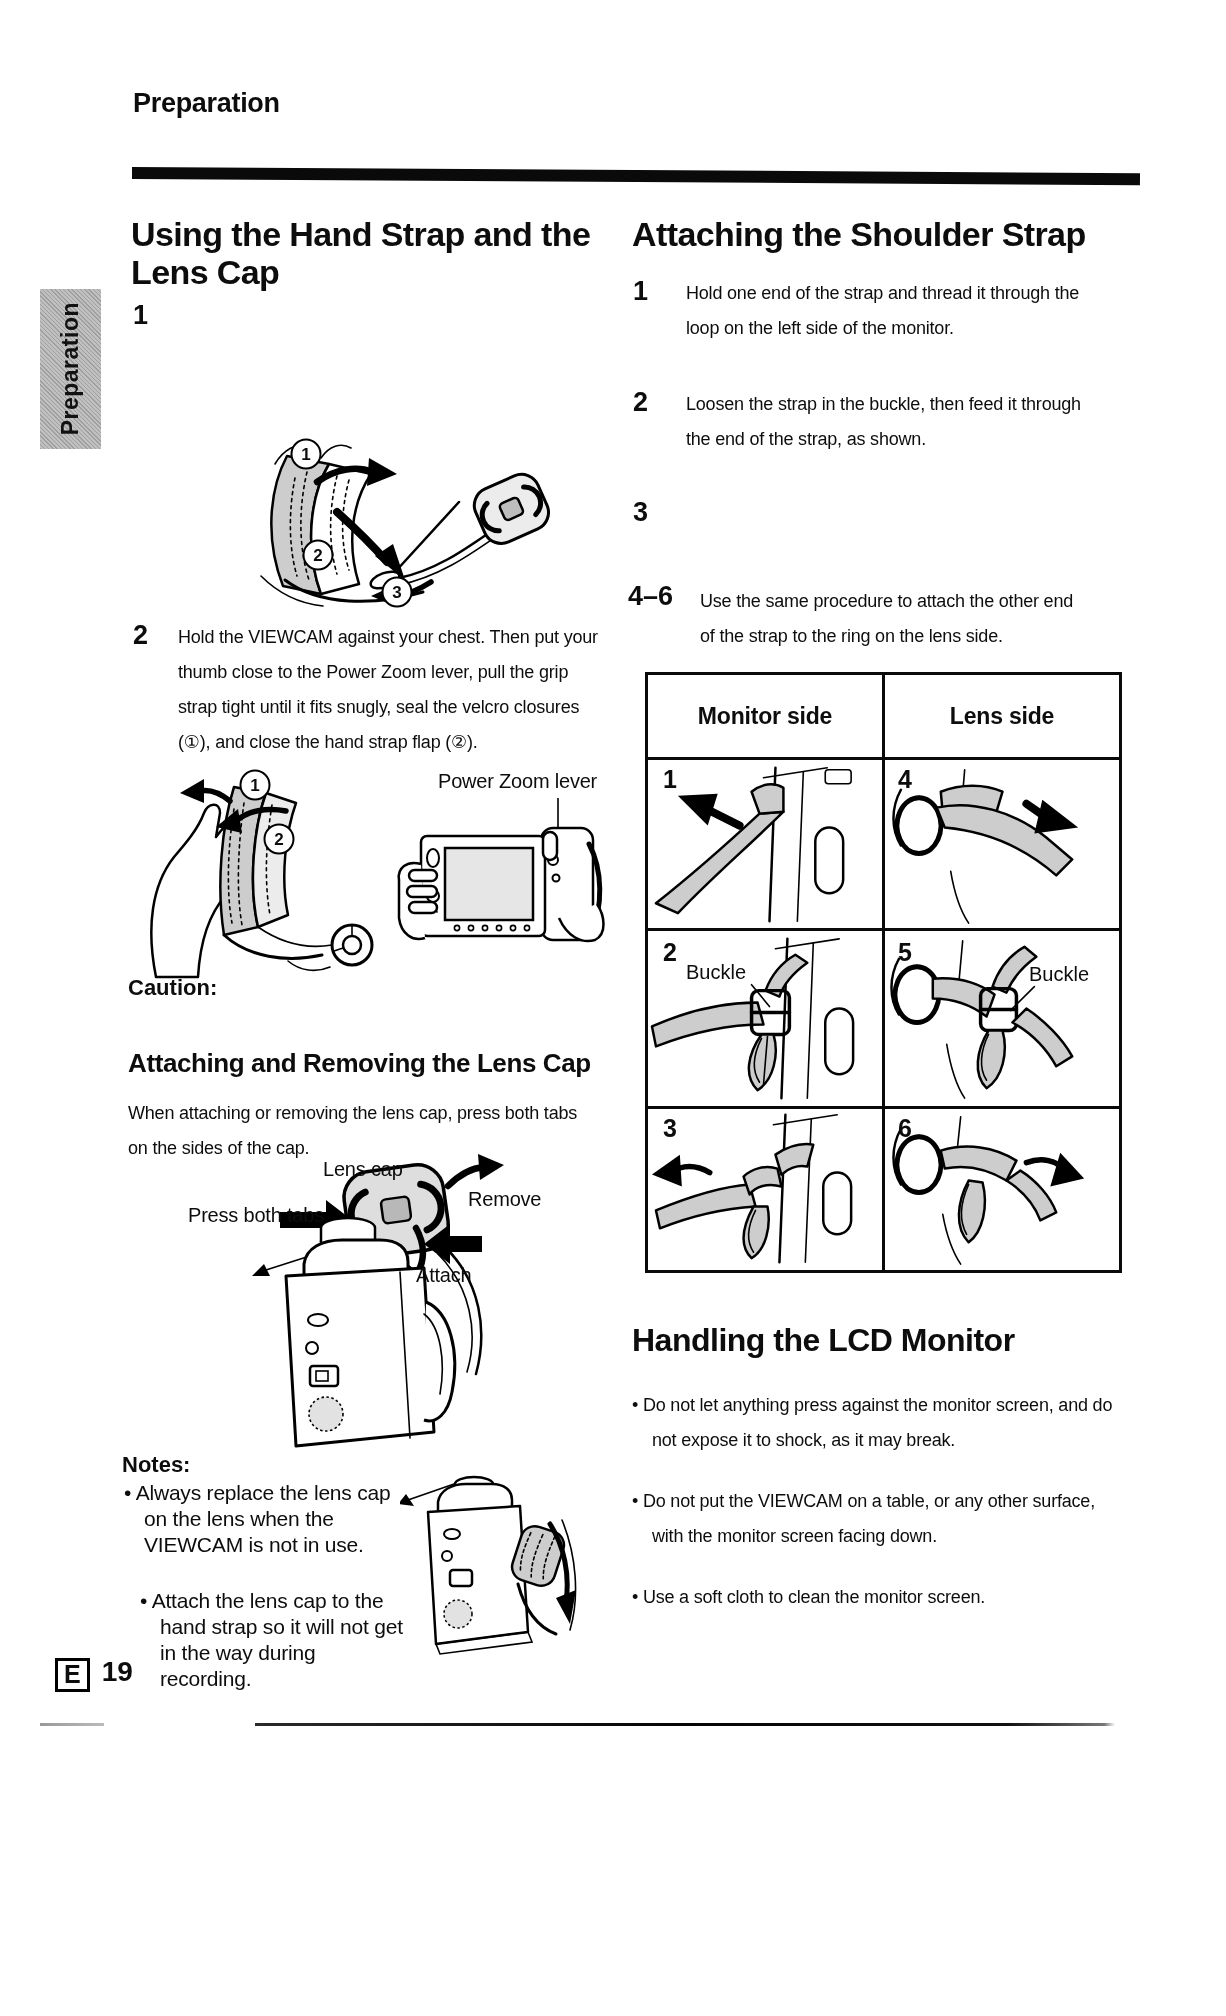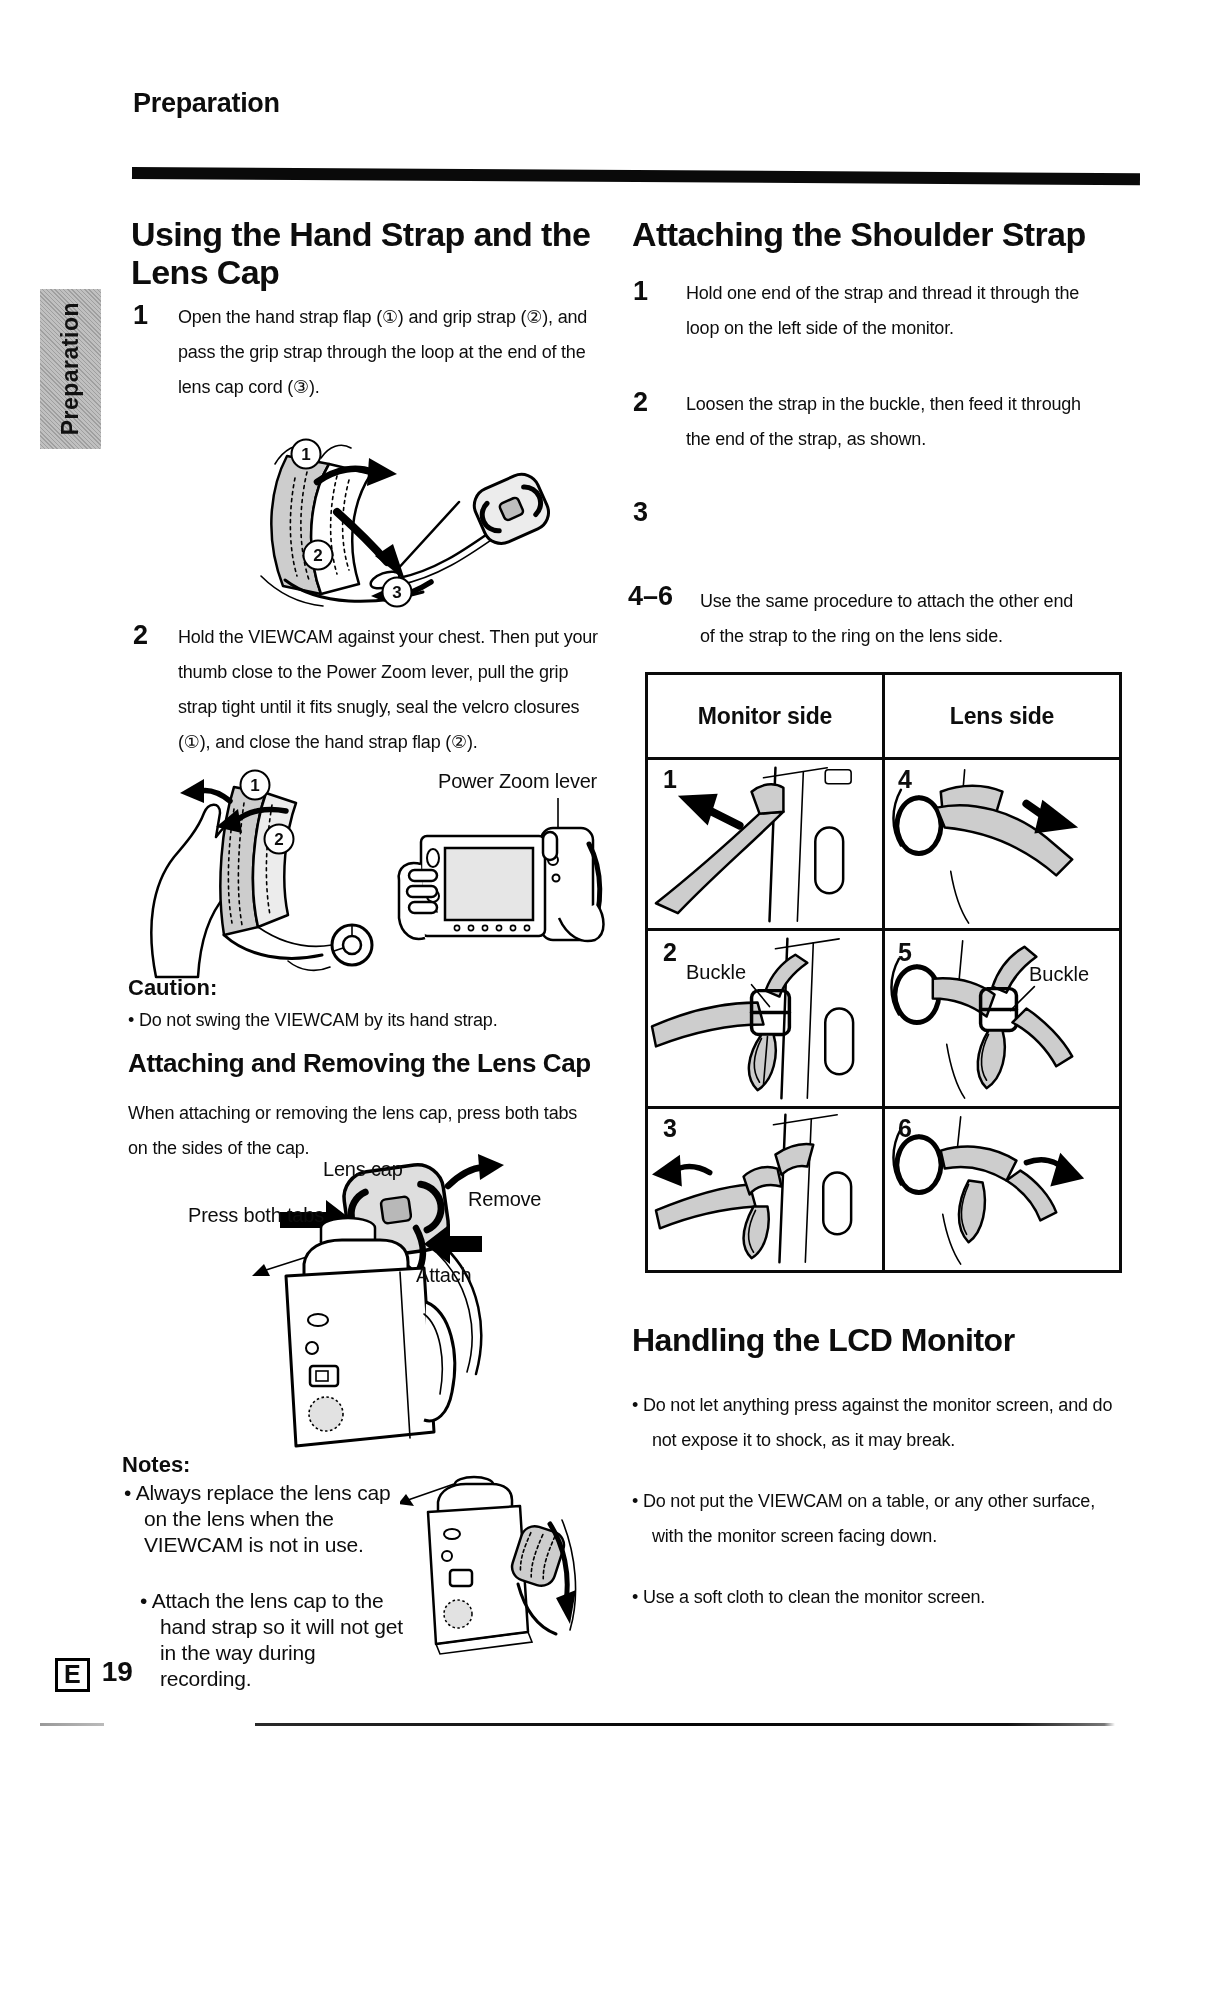--- a/index.html
+++ b/index.html
@@ -53,21 +53,20 @@
   <div class="abs hdr" style="left:133px;top:88px;">Preparation</div>
   <div class="abs rule" style="left:132px;top:167px;width:1008px;height:12px;"></div>
 
   <div class="abs sidebar" style="left:40px;top:289px;width:61px;height:160px;">
     <span>Preparation</span>
   </div>
 
   <div class="abs sect-title" style="left:131px;top:215px;width:470px;">Using the Hand Strap and the Lens Cap</div>
 
   <div class="abs stepnum" style="left:133px;top:300px;">1</div>
-  <div class="abs body-t" style="left:178px;top:300px;width:420px;">Open the hand strap flap (①) and grip strap (②), and pass the grip strap through the loop at the end of the lens cap cord (③).</div>
 
   <div class="abs" style="left:225px;top:428px;width:335px;height:190px;">
     <svg width="335" height="190" viewBox="0 0 335 190">
       <path class="lt" d="M50,36 C58,22 72,14 84,18"></path>
       <path class="lt" d="M96,30 C104,18 116,14 126,20"></path>
       <path class="strap" d="M62,28 C44,62 40,112 58,158 L96,166 C80,122 84,70 104,36 Z"></path>
       <path class="wht" d="M104,36 C84,70 80,122 96,166 L134,156 C122,118 126,76 146,46 Z"></path>
       <path class="lt" d="M70,50 C64,80 63,118 72,148" stroke-dasharray="3,4"></path>
       <path class="lt" d="M82,44 C74,78 73,118 84,152" stroke-dasharray="3,4"></path>
       <path class="lt" d="M112,48 C104,80 103,116 112,146" stroke-dasharray="3,4"></path>
@@ -146,21 +145,20 @@
       <path class="wht" d="M28,66 C14,62 4,70 6,82 L6,120 C8,136 20,144 32,140"></path>
       <rect class="wht" x="16" y="72" width="28" height="11" rx="5.5"></rect>
       <rect class="wht" x="14" y="88" width="30" height="11" rx="5.5"></rect>
       <rect class="wht" x="16" y="104" width="28" height="11" rx="5.5"></rect>
       <path class="wht" d="M166,120 C174,138 188,146 202,142 C214,136 212,118 204,106"></path>
       <rect class="wht" x="150" y="34" width="14" height="28" rx="7"></rect>
     </svg>
   </div>
 
   <div class="abs bold-lab" style="left:128px;top:975px;">Caution:</div>
-  <div class="abs body-t bullet" style="left:128px;top:1003px;width:465px;">Do not swing the VIEWCAM by its hand strap.</div>
 
   <div class="abs sub-title" style="left:128px;top:1048px;">Attaching and Removing the Lens Cap</div>
   <div class="abs body-t" style="left:128px;top:1096px;width:458px;">When attaching or removing the lens cap, press both tabs on the sides of the cap.</div>
 
   <div class="abs" style="left:128px;top:1150px;width:462px;height:302px;">
     <svg class="cellsvg" viewBox="0 0 462 302" preserveAspectRatio="none">
       <g transform="rotate(-8 268 60)">
         <rect class="wht" x="218" y="18" width="100" height="86" rx="26" style="stroke-width:3.5;fill:#dedede;"></rect>
         <path class="ln" d="M240,38 a24,24 0 0,0 0,46" style="stroke-width:7;"></path>
         <path class="ln" d="M296,38 a24,24 0 0,1 0,46" style="stroke-width:7;"></path>

